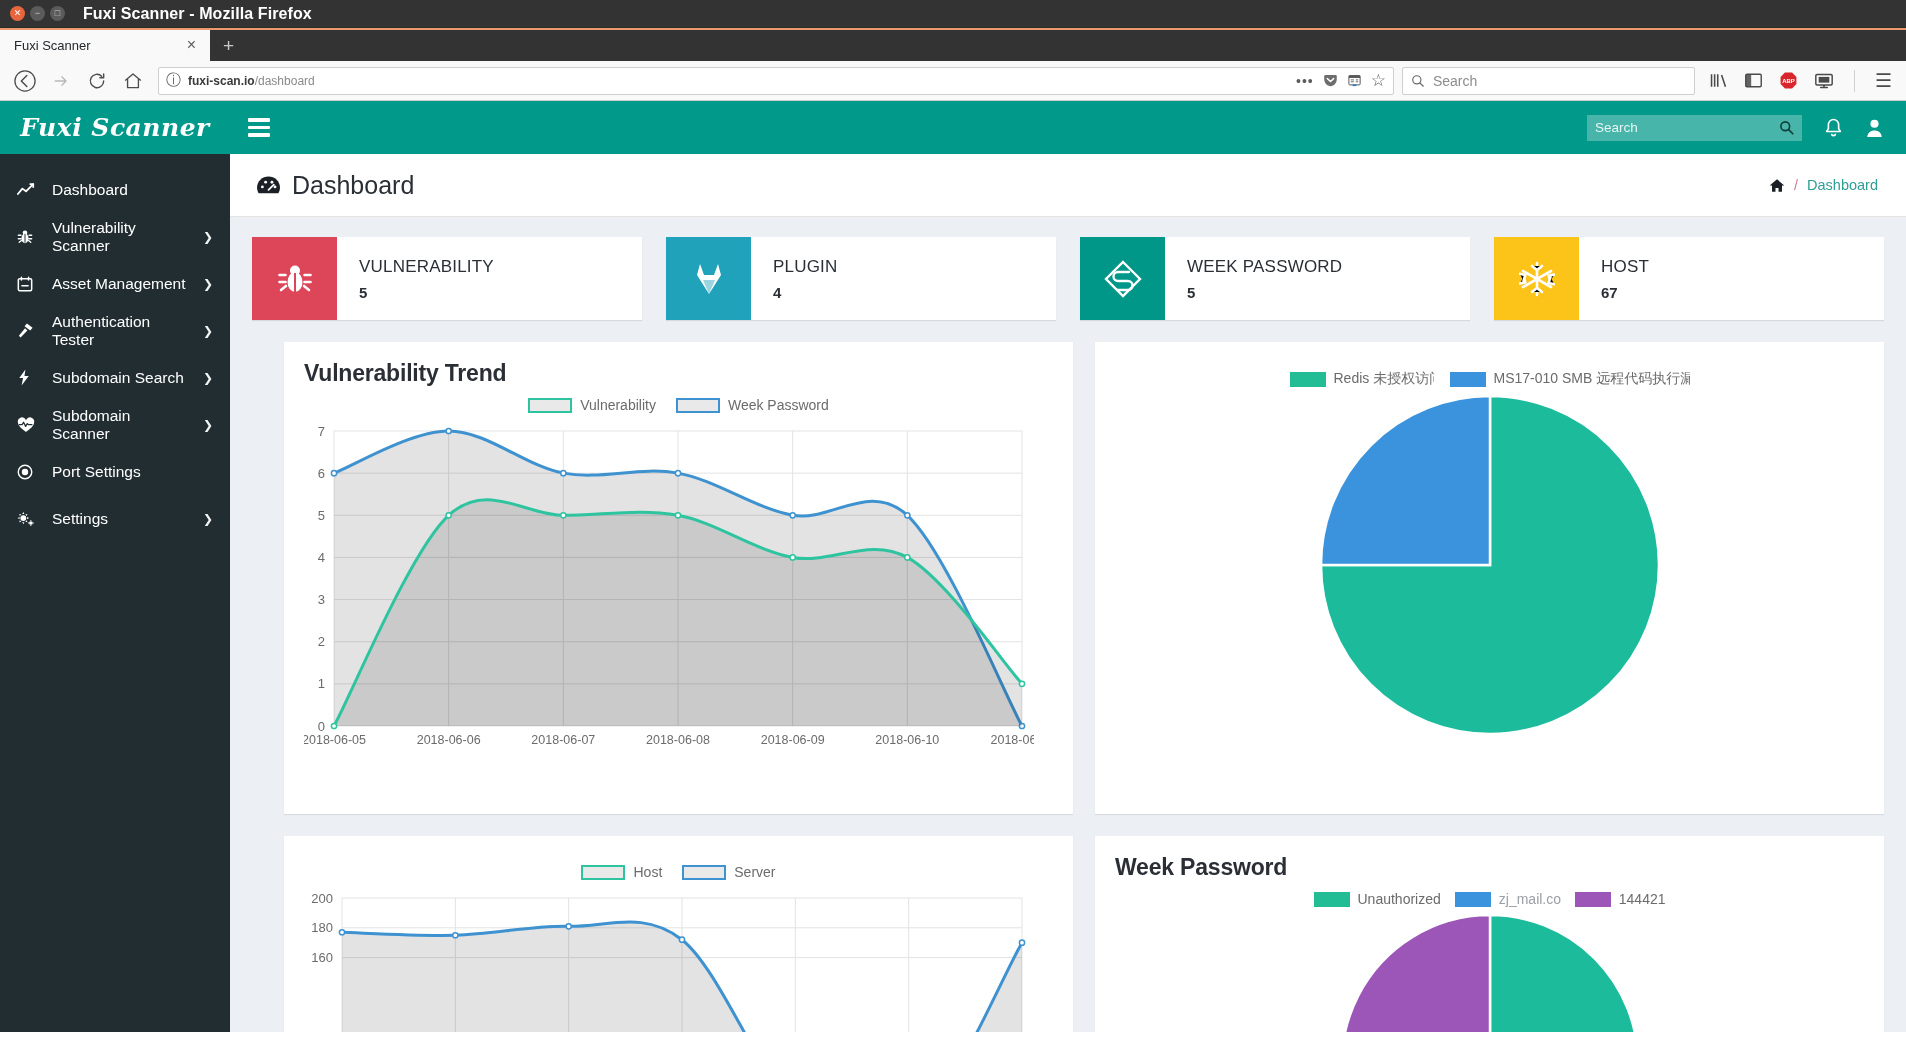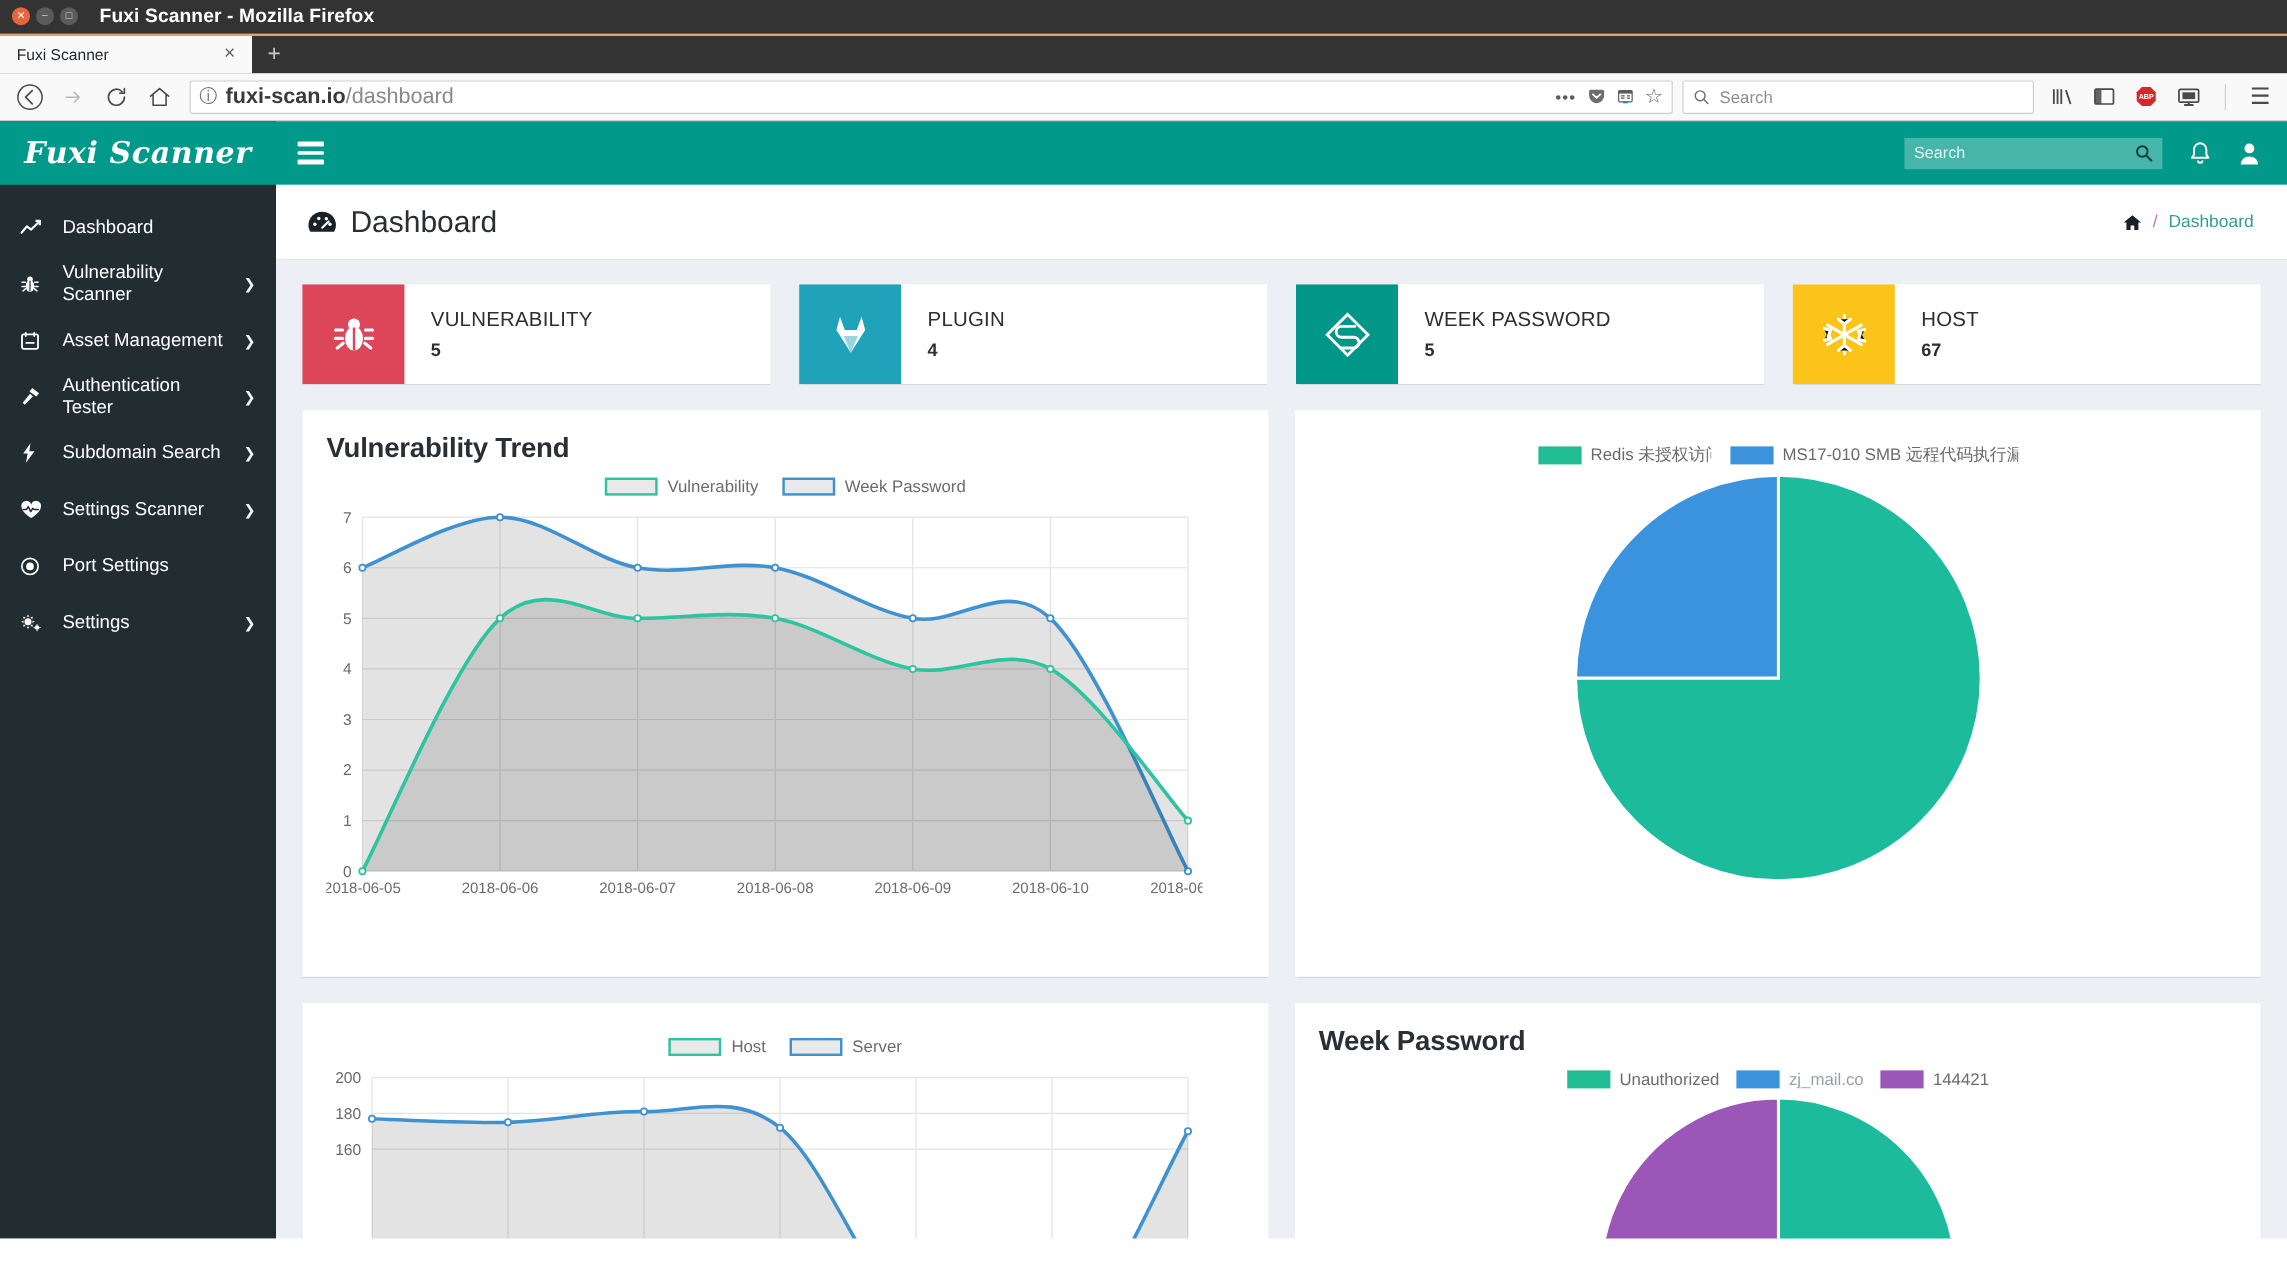--- a/index.html
+++ b/index.html
@@ -37,21 +37,21 @@
   .ff-navbar {
     height: 40px; background: #f9f9f9; border-bottom: 1px solid #cfcfcf;
     display: flex; align-items: center; padding: 0 8px; gap: 2px;
   }
   .nav-btn { width: 34px; height: 30px; display: flex; align-items:center; justify-content:center; color: #4c4c4c; font-size: 17px;}
   .nav-btn.disabled { color: #b8b8b8; }
   .urlbar {
     flex: 1; height: 28px; background: #fff; border: 1px solid #cfcfcf; border-radius: 2px;
     display: flex; align-items: center; padding: 0 7px; margin: 0 6px; gap: 7px;
   }
-  .urlbar .url-text { flex: 1; font-size: 18px; color: #3a3a3a; font-weight: 600; }
+  .urlbar .url-text { flex: 1; font-size: 12px; color: #3a3a3a; font-weight: 600; }
   .urlbar .url-text .url-path { color: #8a8a8a; font-weight: 400;}
   .url-icons { display:flex; align-items:center; gap: 9px; color: #5c5c5c; font-size: 14px;}
   .searchbar {
     width: 293px; height: 28px; background: #fff; border: 1px solid #cfcfcf; border-radius: 2px;
     display: flex; align-items: center; padding: 0 8px; gap: 8px; margin-right: 6px;
   }
   .searchbar .s-ph { font-size: 14px; color: #8d8d8d; }
   .toolbar-icons { display: flex; align-items: center; gap: 16px; padding: 0 6px; color: #4a4a4a; }
   .tb-sep { width:1px; height: 22px; background: #d0d0d0; margin: 0 4px;}
 
@@ -103,21 +103,21 @@
 
   
   .stat-row { display: flex; gap: 24px; }
   .stat-card { flex: 1; height: 83px; background: #fff; display: flex; box-shadow: 0 1px 1px rgba(0,0,0,.09); }
   .stat-icon { width: 85px; display:flex; align-items: center; justify-content: center; color: #fff; font-size: 35px; flex-shrink: 0;}
   .stat-body { flex: 1; display: flex; flex-direction: column; justify-content: center; padding-left: 22px; gap: 7px;}
   .stat-label { font-size: 17px; color: #2a2f36; letter-spacing: .2px;}
   .stat-value { font-size: 15px; color: #2a2f36; font-weight: bold; }
 
   
-  .panel-row { display: flex; gap: 22px; margin-top: 22px; }
+  .panel-row { display: flex; gap: 22px; margin-top: 22px; margin-left: 32px; }
   .panel { flex: 1; min-width:0; background: #fff; box-shadow: 0 1px 1px rgba(0,0,0,.09); padding: 18px 20px 14px 20px; }
   .panel-title { font-size: 23px; color: #2a2f36; font-weight: bold; letter-spacing: -.2px; margin-bottom: 10px;}
   .panel.h-main { height: 472px; }
   .panel.h-bot { height: 300px; overflow: hidden; }
 
   .legend { display: flex; justify-content: center; align-items: center; gap: 20px; margin-top: 10px;}
   .legend-item { display: flex; align-items: center; gap: 8px; font-size: 14px; color: #6b6b6b; white-space: nowrap;}
   .legend-box { width: 44px; height: 15px; background: #e9e9e9; border: 2.5px solid #2ec4a0; }
   .legend-box.blue { border-color: #3e92d0; }
   .legend-sq { width: 36px; height: 15px; background: #22bd95; border: 0;}
@@ -304,21 +304,21 @@
         <span class="mi-arrow">❯</span>
       </div>
 
       <div class="menu-item">
         <span class="mi-icon">
           <svg width="18" height="16" viewBox="0 0 20 17">
               <path d="M10 16S1 10.5 1 5.6A4.4 4.4 0 0 1 10 3.6 4.4 4.4 0 0 1 19 5.6C19 10.5 10 16 10 16Z" fill="#fff"></path>
               <path d="M2.5 8h3.2l1.6-2.6L9.6 10l1.8-3 1.2 1h4" fill="none" stroke="#222d32" stroke-width="1.4" stroke-linecap="round" stroke-linejoin="round"></path>
             </svg>
         </span>
-        <span class="mi-label">Settings Scanner</span>
+        <span class="mi-label">Subdomain Scanner</span>
         <span class="mi-arrow">❯</span>
       </div>
 
       <div class="menu-item">
         <span class="mi-icon">
           <svg width="16" height="16" viewBox="0 0 18 18">
               <circle cx="9" cy="9" r="7.6" fill="none" stroke="#fff" stroke-width="1.6"></circle>
               <circle cx="9" cy="9" r="3.6" fill="#fff"></circle>
             </svg>
         </span>

